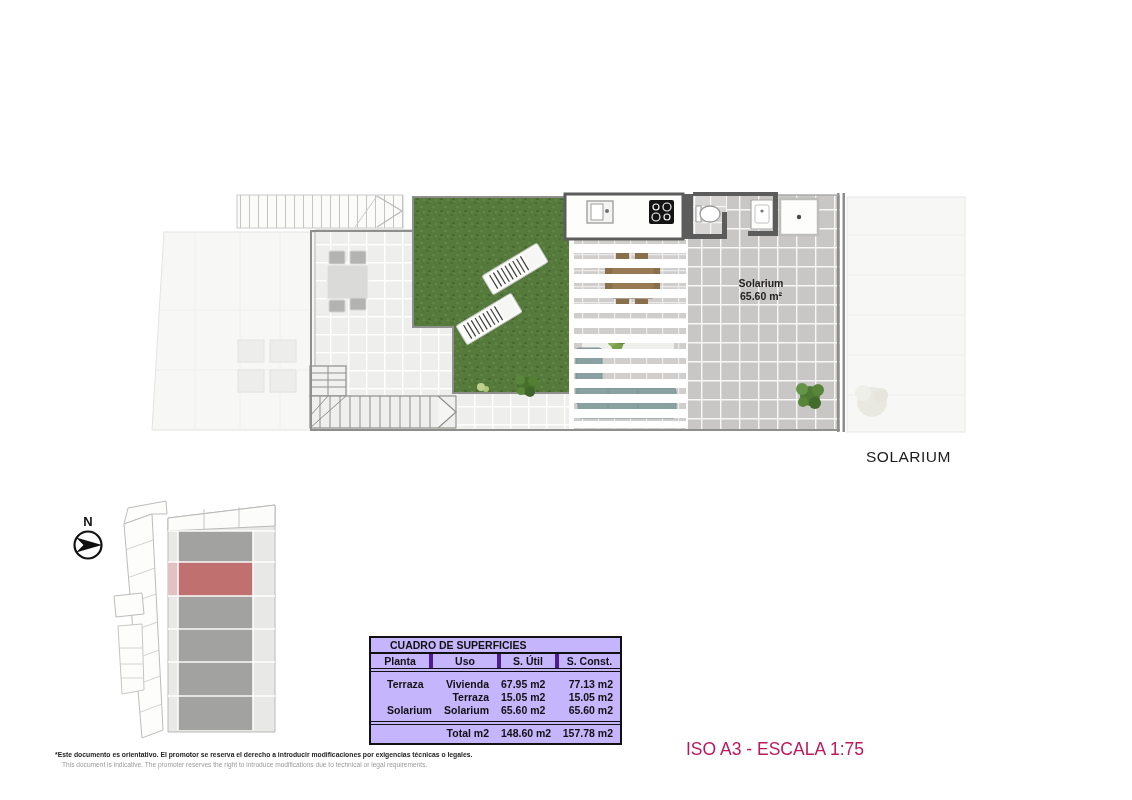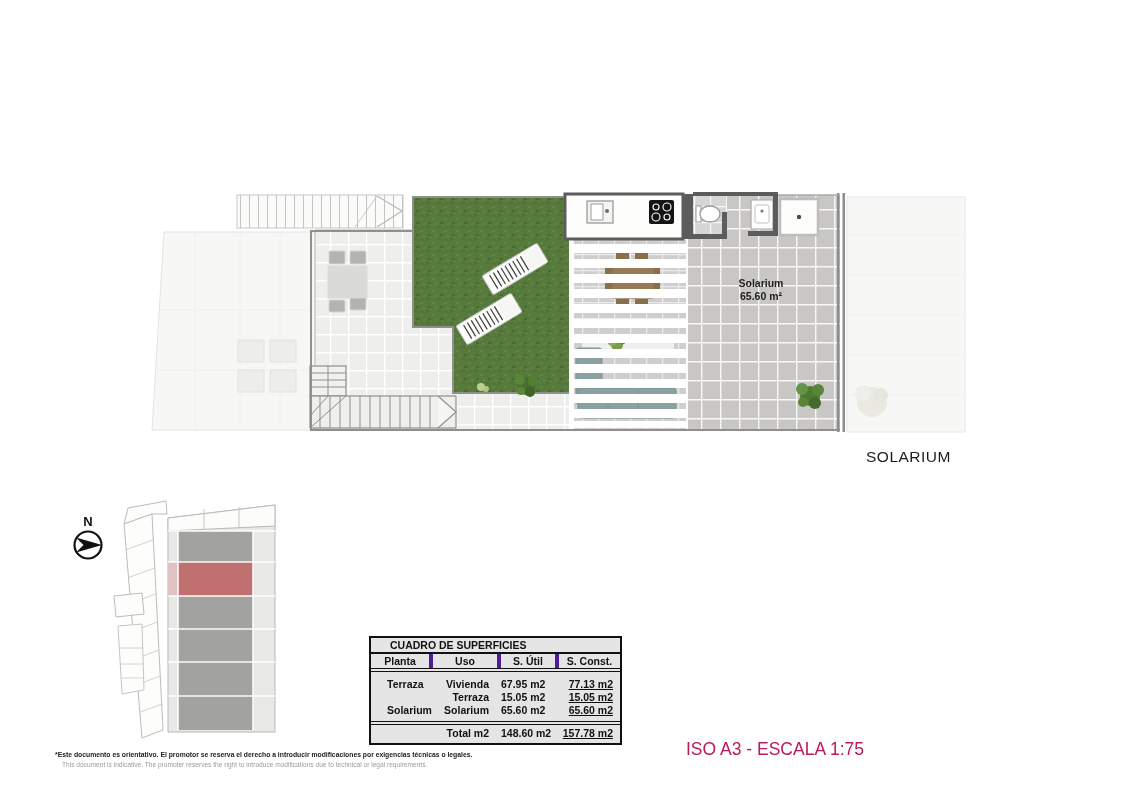--- a/index.html
+++ b/index.html
@@ -6,31 +6,31 @@
   .page{position:relative;width:1132px;height:800px;background:#ffffff;overflow:hidden;
         font-family:"Liberation Sans",sans-serif;color:#1a1a1a;border-radius:23px;}
   .abs{position:absolute;}
   
   .solarium-caption{left:866px;top:448px;font-size:15.5px;letter-spacing:.5px;color:#1c1c1c;}
   .scale-label{left:686px;top:739px;font-size:17.5px;color:#be185d;}
   .disclaimer{left:55px;top:750px;line-height:9.5px;white-space:nowrap;}
   .disclaimer .l1{font-size:6.8px;font-weight:bold;color:#222;}
   .disclaimer .l2{font-size:6.6px;color:#9b9b9b;padding-left:7px;}
   
-  .tbl{left:369px;top:636px;width:249px;border:2px solid #111;font-size:10.5px;font-weight:bold;color:#111;background:#e5e5e5;}
+  .tbl{left:369px;top:636px;width:249px;border:2px solid #111;font-size:10.5px;font-weight:bold;color:#111;background:#c4b5fd;}
   .tbl-title{border-bottom:2px solid #111;padding:1px 0 1px 19px;}
   .tbl-head{display:grid;grid-template-columns:62px 68px 58px 1fr;border-bottom:4px double #111;}
   .tbl-head .c{text-align:center;padding:1px 0;}
   .tbl-head .c:not(:last-child){border-right:4px solid #4c1d95;}
   .tbl-body{padding:6px 0 4px 0;}
   .tbl-row,.tbl-total{display:grid;grid-template-columns:62px 68px 58px 1fr;line-height:13px;}
   .tbl .p{padding-left:16px;text-align:left;}
   .tbl .u{text-align:right;padding-right:12px;}
   .tbl .n1{text-align:left;padding-right:6px;}
-  .tbl .n2{text-align:right;padding-right:7px;text-decoration:underline;}
+  .tbl .n2{text-align:right;padding-right:7px;}
   .tbl-total{border-top:4px double #111;padding:2px 0 3px 0;}
 </style>
 </head>
 <body>
 
 <div class="page">
 
   <svg class="abs" style="left:150px;top:190px" width="840" height="260" viewBox="0 0 840 260">
     <defs>
       <pattern id="tileL" width="18" height="18" patternUnits="userSpaceOnUse">

